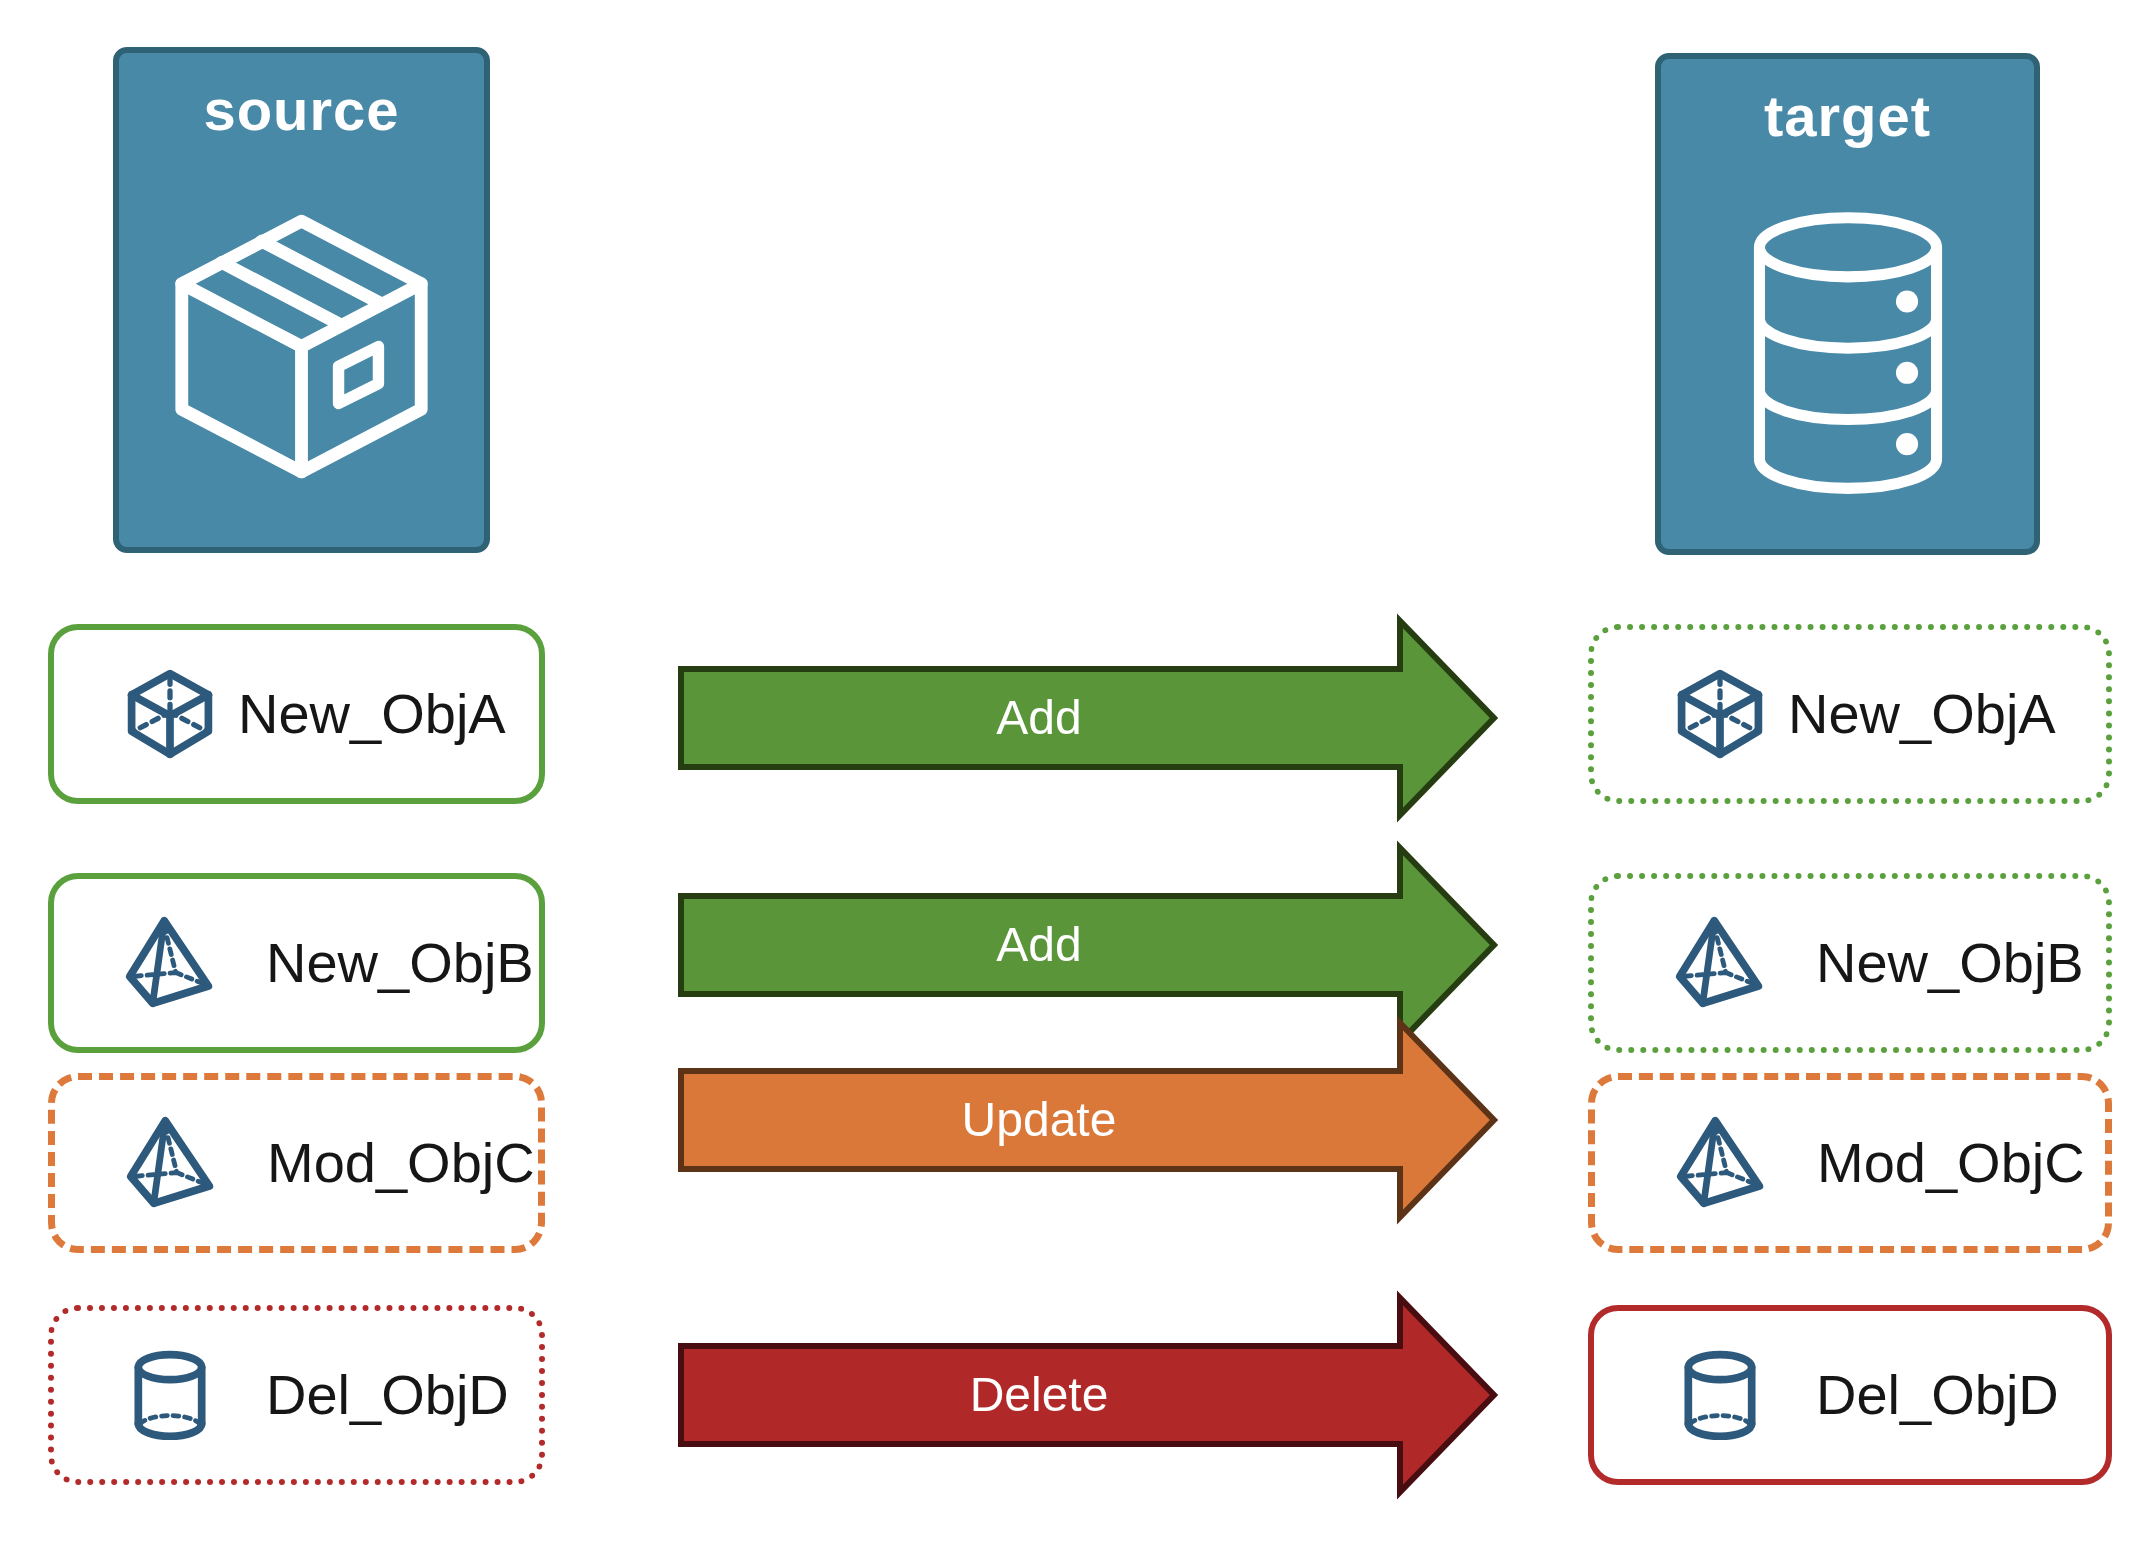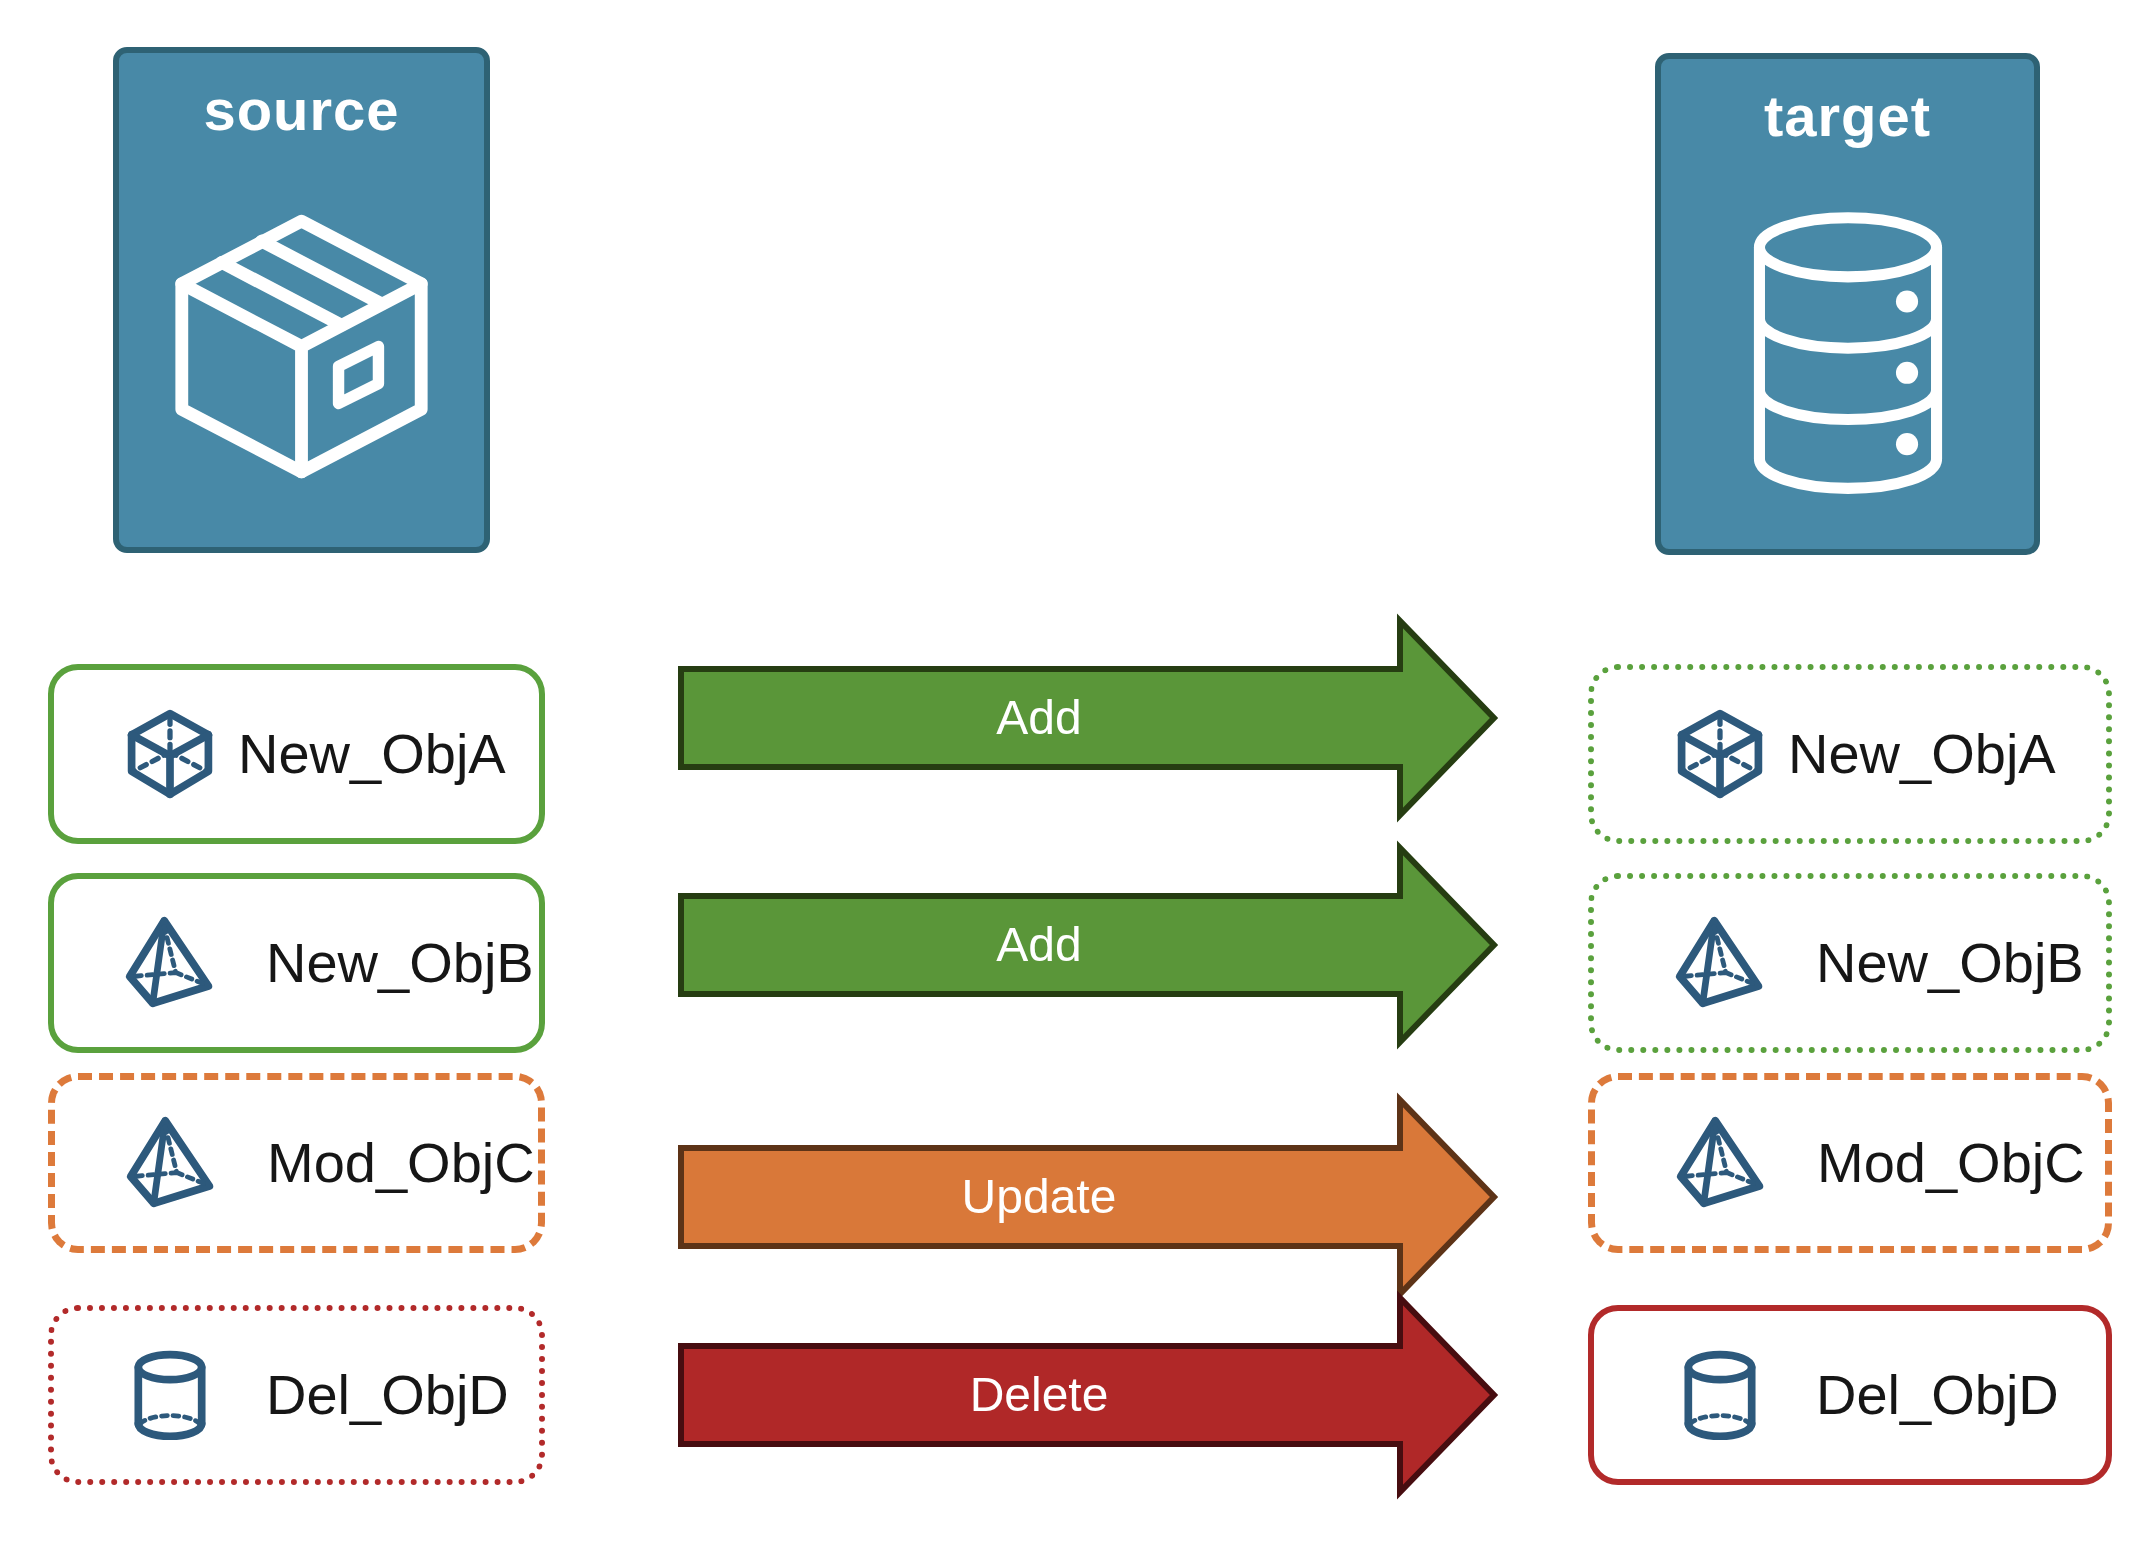--- a/index.html
+++ b/index.html
@@ -32,29 +32,29 @@
   .row-arrow polygon{stroke-width:6;stroke-linejoin:miter;}
   .arrow-add polygon{fill:var(--add_fill);stroke:var(--add_stroke);}
   .arrow-update polygon{fill:var(--update_fill);stroke:var(--update_stroke);}
   .arrow-delete polygon{fill:var(--delete_fill);stroke:var(--delete_stroke);}
   .row-arrow .arrow-label{left:0;top:52px;width:722px;height:98px;font-size:48px;}
   .arrow-label{
     position:absolute;display:flex;align-items:center;justify-content:center;
     color:var(--arrow_text);line-height:1;
   }
   .row-arrow.r1{top:617px;} .row-arrow.r2{top:844px;}
-  .row-arrow.r3{top:1096px;} .row-arrow.r4{top:1294px;}
+  .row-arrow.r3{top:1019px;} .row-arrow.r4{top:1294px;}
   
   .obj-box{
     position:absolute;box-sizing:border-box;height:180px;border-radius:30px;
     display:flex;align-items:center;background:#fff;
   }
   .obj-box.left{left:48px;width:497px;padding-left:68px;gap:48px;}
   .obj-box.right{left:1588px;width:524px;padding-left:78px;gap:48px;}
-  .obj-box.r1{top:664px;gap:20px;} .obj-box.r2{top:855px;margin-top:18px;}
+  .obj-box.r1{top:624px;gap:20px;} .obj-box.r2{top:855px;margin-top:18px;}
   .obj-box.r3{top:1073px;} .obj-box.r4{top:1305px;}
   .solid-green {border:6px solid var(--green_border);}
   .dotted-green{border:6px dotted var(--green_border);}
   .dashed-orange{border:7px dashed var(--orange_border);}
   .dotted-red  {border:6px dotted var(--red_border);}
   .solid-red   {border:6px solid var(--red_border);}
   .obj-icon{width:96px;height:96px;flex:0 0 auto;color:var(--icon_blue);}
   .obj-label{font-size:56px;color:var(--label_text);line-height:1;}
   .defs-hidden{position:absolute;width:0;height:0;overflow:hidden;}
 </style>

